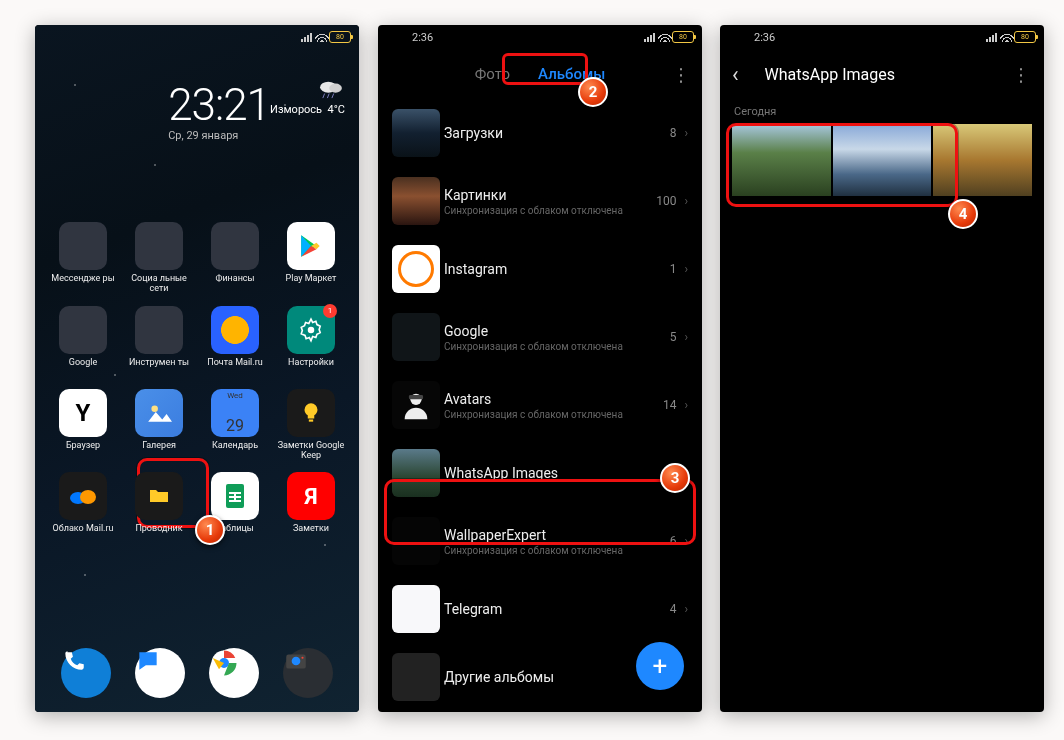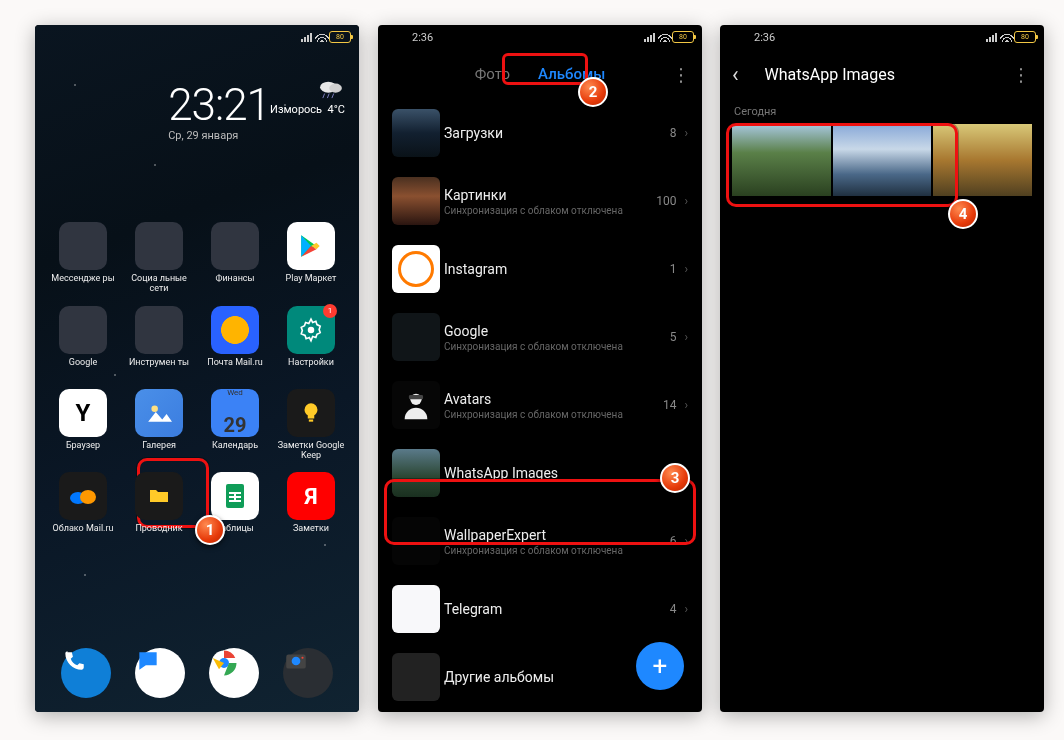--- a/index.html
+++ b/index.html
@@ -83,21 +83,21 @@
   .folder{background:#303540;display:grid;grid-template-columns:1fr 1fr 1fr;grid-template-rows:1fr 1fr 1fr;gap:2px;padding:5px;}
   .folder span{border-radius:3px;}
   .ic-play{background:#fff;}
   .ic-play svg{width:26px;height:26px;}
   .ic-mailru{background:radial-gradient(circle,#ffb400 40%,#2962ff 42%);}
   .ic-settings{background:#00897b;}
   .ic-yandexb{background:#fff;border-radius:50%;display:flex;align-items:center;justify-content:center;font-size:24px;font-weight:700;color:#000;}
   .ic-gallery{background:linear-gradient(135deg,#4a8fe8,#3b7de0);}
   .ic-gallery svg{width:26px;height:26px;}
   .ic-calendar{background:#3b82f6;color:#333;flex-direction:column;font-size:8px;}
-  .ic-calendar .d{font-size:20px;font-weight:700;margin-top:16px;}
+  .ic-calendar .d{font-size:16px;font-weight:400;margin-top:16px;}
   .ic-keep{background:#1a1a1a;}
   .ic-keep svg{width:26px;height:26px;}
   .ic-cloud{background:#1a1a1a;}
   .ic-cloud svg{width:30px;height:26px;}
   .ic-files{background:#1a1a1a;}
   .ic-files svg{width:24px;height:24px;}
   .ic-sheets{background:#fff;}
   .ic-sheets svg{width:22px;height:28px;}
   .ic-yandex{background:#ff0000;color:#fff;font-size:22px;font-weight:700;}
 

